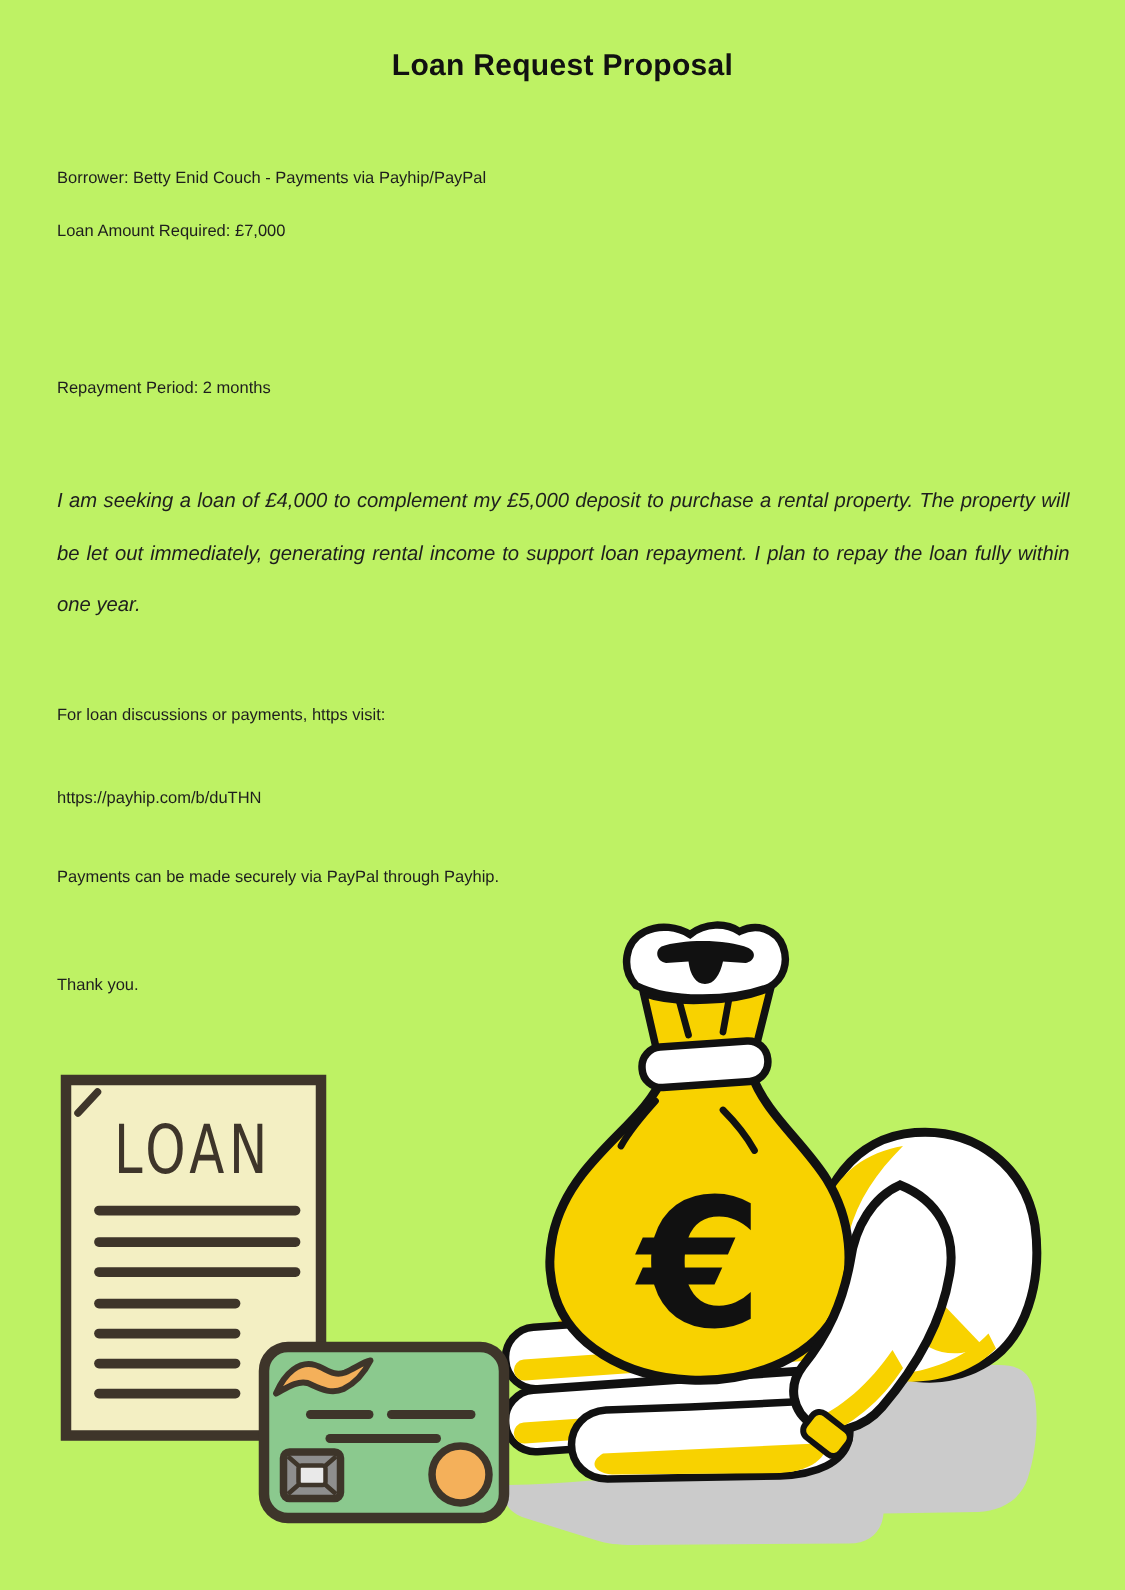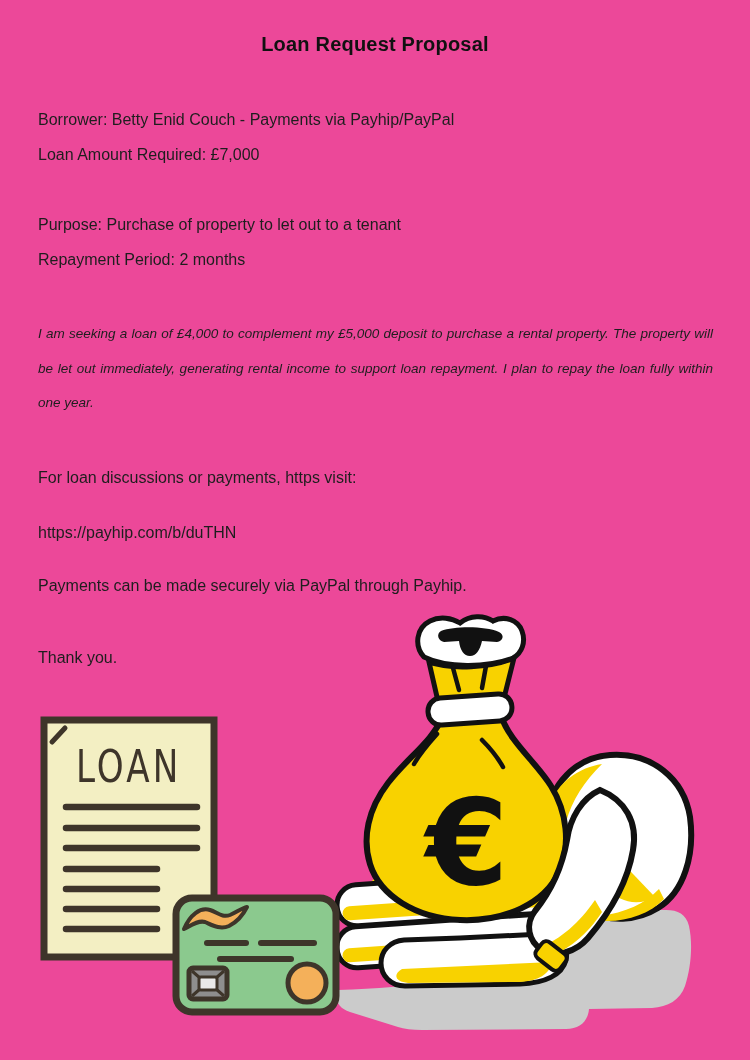--- a/index.html
+++ b/index.html
@@ -1,24 +1,24 @@
 <!DOCTYPE html>
 <html><head>
 <meta charset="utf-8">
 <style>
   * { margin:0; padding:0; box-sizing:border-box; }
   html,body { background:#ffffff; }
   body { width:750px; height:1060px; position:relative; overflow:hidden;
          font-family:"Liberation Sans", sans-serif; color:#1e1e1e; }
-  .page { position:absolute; inset:0; background:#ec4899;padding-left:48px; }
+  .page { position:absolute; inset:0; background:#bef264;padding-left:48px; }
 
   .title { position:absolute; top:33px; left:0; width:750px; text-align:center;
            font-size:20px; font-weight:bold; color:#111; letter-spacing:0.2px; }
 
-  .line  { position:absolute; left:38px; right:38px; font-size:16px; line-height:17px; color:#1e1e1e; }
+  .line  { position:absolute; left:38px; right:38px; font-size:11px; line-height:17px; color:#1e1e1e; }
   .d1 { top:111px; } .d2 { top:146px; } .d3 { top:181px; } .d4 { top:216px; } .d5 { top:251px; }
 
   .para { position:absolute; top:317px; left:38px; right:37px;
           font-size:13.5px; line-height:34.6px; text-align:justify; color:#1e1e1e;font-style:italic; }
 
   .visit    { top:469px; }
   .url      { top:524px; }
   .payments { top:577px; }
   .thanks   { top:649px; }
 
@@ -26,21 +26,20 @@
 </style>
 </head>
 <body>
 
 <div class="page">
 
   <h1 class="title">Loan Request Proposal</h1>
 
   <p class="line d1">Borrower: Betty Enid Couch - Payments via Payhip/PayPal</p>
   <p class="line d2">Loan Amount Required: £7,000</p>
-  <p class="line d4">Purpose: Purchase of property to let out to a tenant</p>
   <p class="line d5">Repayment Period: 2 months</p>
 
   <p class="para">I am seeking a loan of £4,000 to complement my £5,000 deposit to purchase a rental property. The property will be let out immediately, generating rental income to support loan repayment. I plan to repay the loan fully within one year.</p>
 
   <p class="line visit">For loan discussions or payments, https visit:</p>
   <p class="line url">https://payhip.com/b/duTHN</p>
   <p class="line payments">Payments can be made securely via PayPal through Payhip.</p>
   <p class="line thanks">Thank you.</p>
 
   <svg class="illustration" viewBox="0 600 750 460" xmlns="http://www.w3.org/2000/svg">

